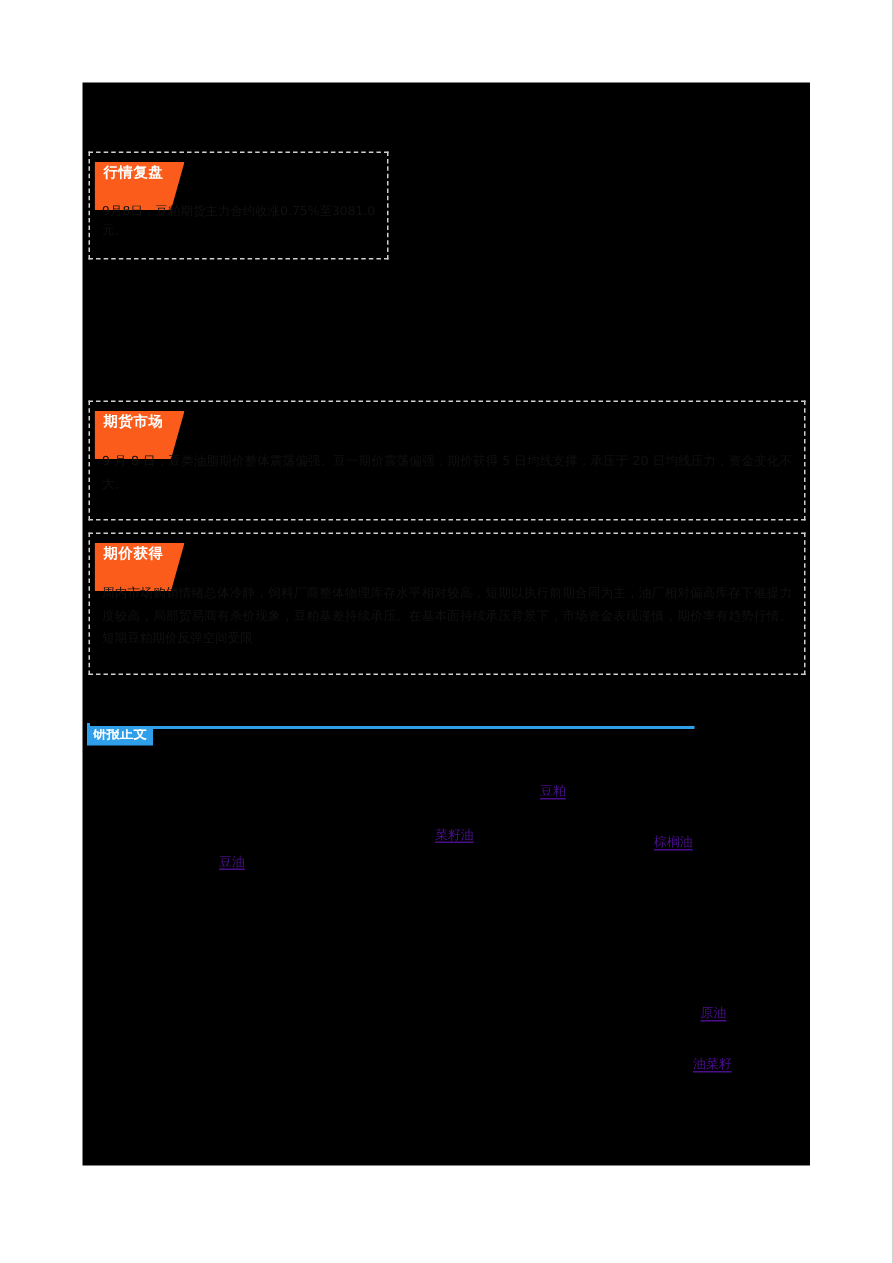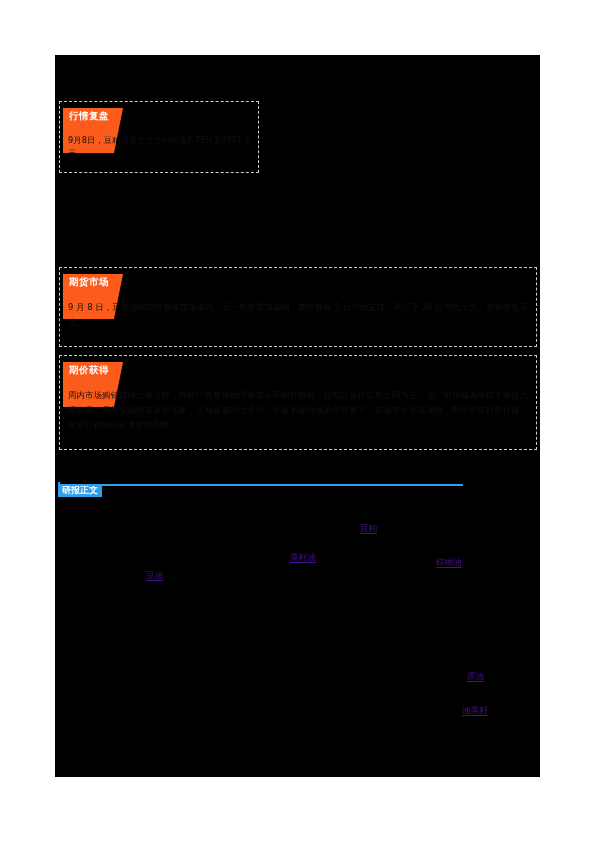--- a/index.html
+++ b/index.html
@@ -43,21 +43,21 @@
   }
   .panel-narrow { left: 4px; width: 200px; }
   .panel-wide   { left: 4px; width: 478px; }
 
   
   .tag-orange {
     position: absolute;
     left: 3px;
     top: 6px;
     height: 29px;
-    padding: 0 14px 16px 6px;
+    padding: 0 14px 3px 6px;
     background: #FB5C1B;
     color: #ffffff;
     font-size: 9.5px;
     line-height: 15px;
     letter-spacing: 0.5px;
     white-space: nowrap;
     font-family: "DejaVu Sans", "Liberation Sans", sans-serif;
     font-weight: 700;
     clip-path: polygon(0 0, 100% 0, calc(100% - 9px) 100%, 0 100%);
   }
@@ -135,21 +135,21 @@
   }
 
   
   .doclink {
     position: absolute;
     color: #4B0F8C;
     font-size: 8.6px;
     line-height: 12px;
     text-decoration: underline;
     text-underline-offset: 2px;
-    font-family: Liberation Sans, sans-serif;
+    font-family: Liberation Mono, monospace;
     white-space: nowrap;
     cursor: pointer;
   }
 </style>
 </head>
 <body>
 
 <div id="page">
   <div id="article">
 

